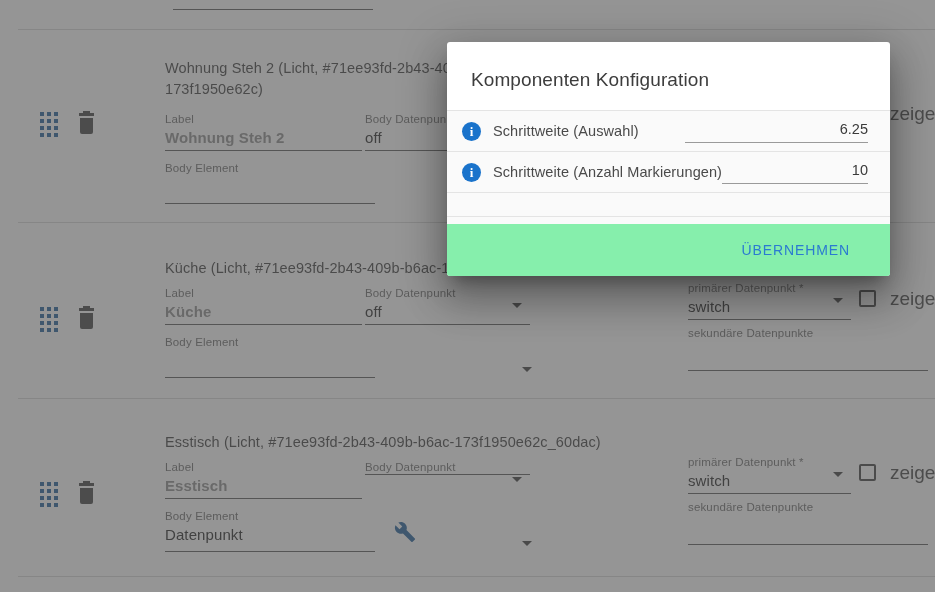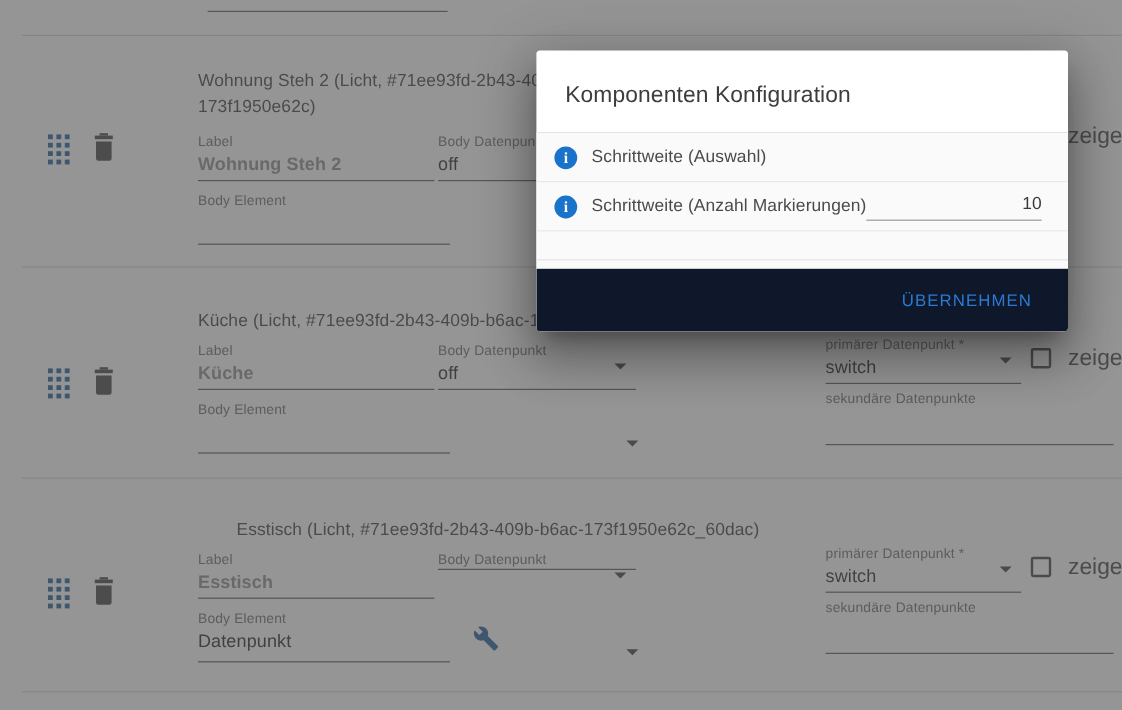--- a/index.html
+++ b/index.html
@@ -198,25 +198,25 @@
     padding-bottom: 4px;
     line-height: 18px;
   }
   .dlg-filler {
     height: 24px;
     background: #fafafa;
     border-bottom: 1px solid #e4e4e4;
   }
   .dlg-actions {
     height: 52px;
-    background: #0f172a;
+    background: #86efac;
     display: flex;
     align-items: center;
     justify-content: flex-end;
-    padding-right: 22px;
+    padding-right: 32px;
   }
   .dlg-btn {
     font-size: 14px;
     letter-spacing: .9px;
     color: #2b7ad1;
     background: none;
     border: none;
     cursor: pointer;
     font-family: "Liberation Sans", sans-serif;
     padding: 6px 8px;
@@ -361,21 +361,21 @@
             <i></i>
             <i></i>
             <i></i>
         </div>
         <div class="trash">
           <div class="lid"></div>
             <div class="can"></div>
         </div>
       </div>
 
-      <div class="item-title" style="left:165px;top:432px;margin-left:32px;">Esstisch (Licht, #71ee93fd-2b43-409b-b6ac-173f1950e62c_60dac)</div>
+      <div class="item-title" style="left:165px;top:432px;">Esstisch (Licht, #71ee93fd-2b43-409b-b6ac-173f1950e62c_60dac)</div>
 
       <div class="field" style="left:165px;top:460px;width:197px;">
         <div class="field-label">Label</div>
         <div class="field-value placeholder">Esstisch</div>
         <div class="field-underline"></div>
       </div>
 
       <div class="field" style="left:165px;top:509px;width:210px;">
         <div class="field-label">Body Element</div>
         <div class="field-value" style="height:28px;">Datenpunkt</div>
@@ -416,20 +416,21 @@
   <div class="scrim"></div>
 
   <div class="dialog">
     <div class="dlg-title">Komponenten Konfiguration</div>
 
     <div class="dlg-body">
 
       <div class="cfg-row">
         <div class="info-icon">i</div>
         <div class="cfg-label">Schrittweite (Auswahl)</div>
+        <div class="cfg-input">6.25</div>
       </div>
 
       <div class="cfg-row">
         <div class="info-icon">i</div>
         <div class="cfg-label">Schrittweite (Anzahl Markierungen)</div>
         <div class="cfg-input">10</div>
       </div>
 
       <div class="dlg-filler"></div>
     </div>

